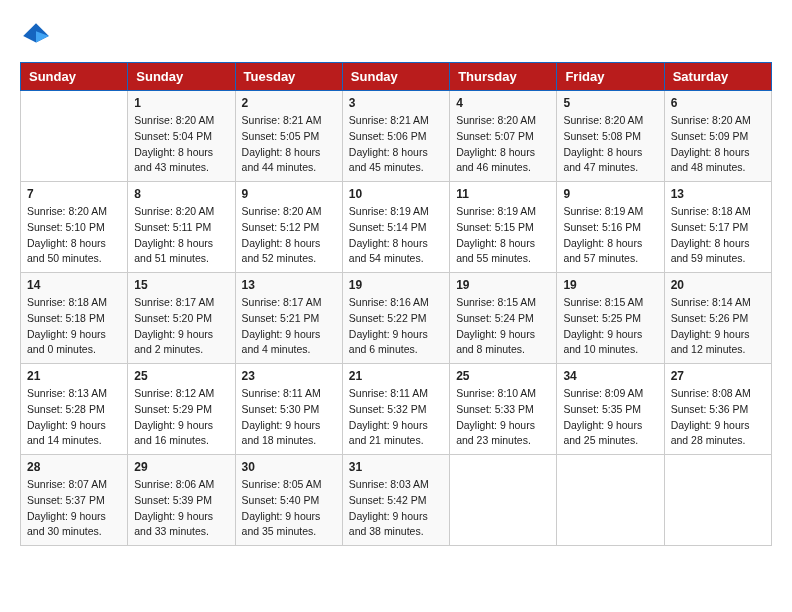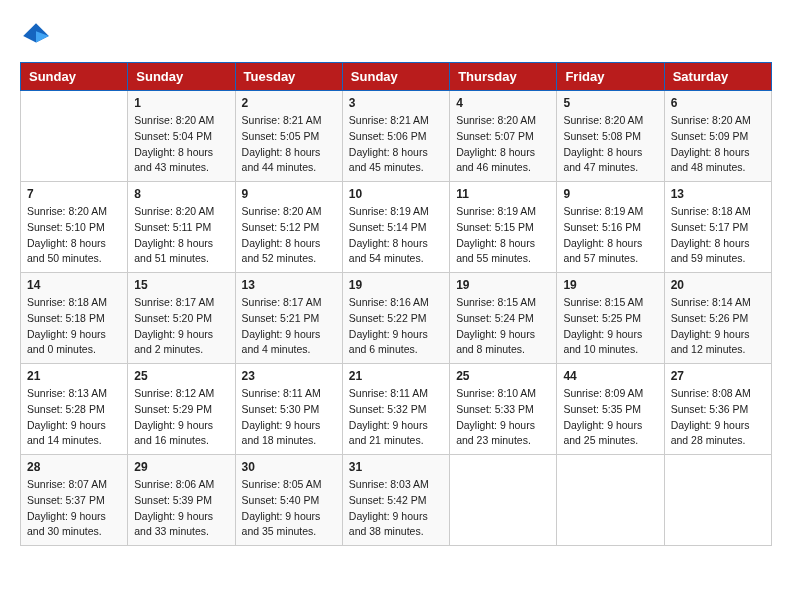--- a/index.html
+++ b/index.html
@@ -221,21 +221,21 @@
         </td>
         <td>
           <div class="day-number">21</div>
           <div class="day-detail">Sunrise: 8:11 AM<br>Sunset: 5:32 PM<br>Daylight: 9 hours and 21 minutes.</div>
         </td>
         <td>
           <div class="day-number">25</div>
           <div class="day-detail">Sunrise: 8:10 AM<br>Sunset: 5:33 PM<br>Daylight: 9 hours and 23 minutes.</div>
         </td>
         <td>
-          <div class="day-number">44</div>
+          <div class="day-number">34</div>
           <div class="day-detail">Sunrise: 8:09 AM<br>Sunset: 5:35 PM<br>Daylight: 9 hours and 25 minutes.</div>
         </td>
         <td>
           <div class="day-number">27</div>
           <div class="day-detail">Sunrise: 8:08 AM<br>Sunset: 5:36 PM<br>Daylight: 9 hours and 28 minutes.</div>
         </td>
       </tr>
       <tr>
         <td>
           <div class="day-number">28</div>

